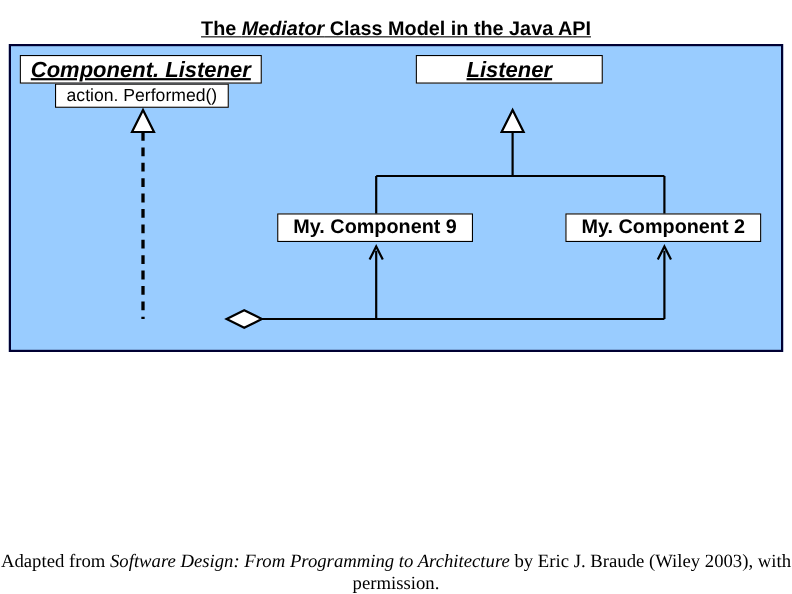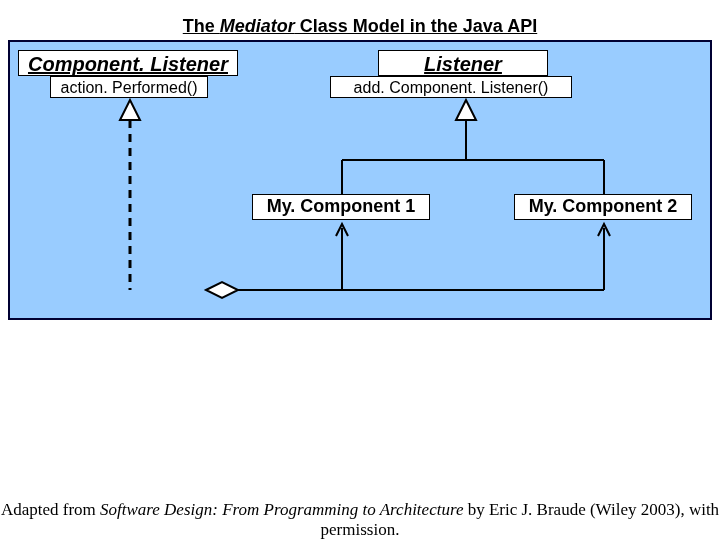--- a/index.html
+++ b/index.html
@@ -83,26 +83,23 @@
   <div id="b-ap" class="box method">
     <span>action. Performed()</span>
   </div>
   <div id="b-cl" class="box cls-name">
     <span class="italic-u">Component. Listener</span>
   </div>
 
   <div id="b-comp" class="box cls-name">
     <span class="italic-u">Listener</span>
   </div>
-  <div id="b-add" class="box method">
-    <span>add. Component. Listener()</span>
-  </div>
 
   <div id="b-mc1" class="box sub-name">
-    <span>My. Component 1</span>
+    <span>My. Component 9</span>
   </div>
   <div id="b-mc2" class="box sub-name">
     <span>My. Component 2</span>
   </div>
 
 
   <svg class="overlay" viewBox="0 0 704 280">
 
     <polygon points="120,58 110,78 130,78" fill="#fff" stroke="#000" stroke-width="2"></polygon>
     <line x1="120" y1="78" x2="120" y2="248" stroke="#000" stroke-width="3" stroke-dasharray="8,6"></line>

